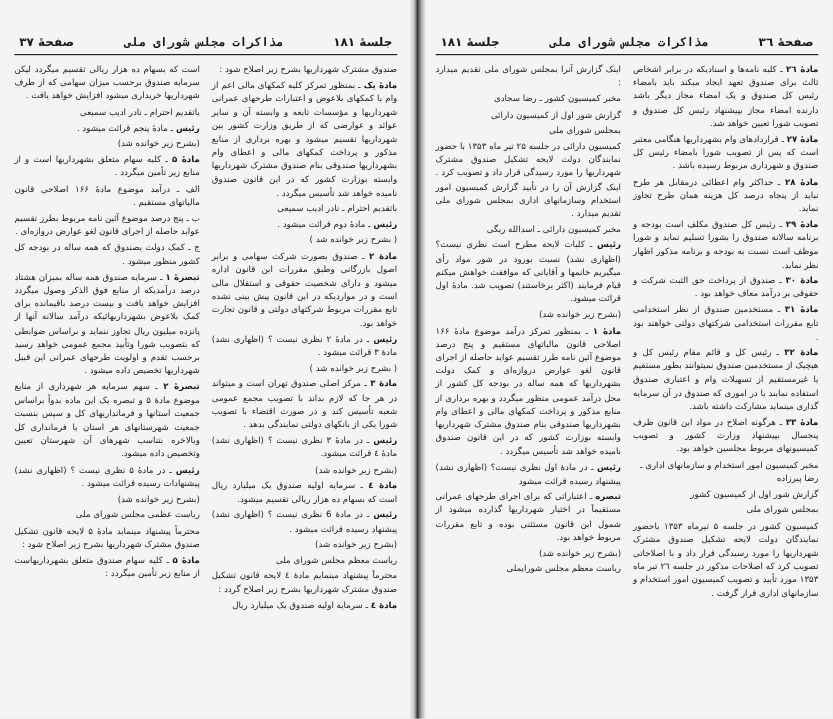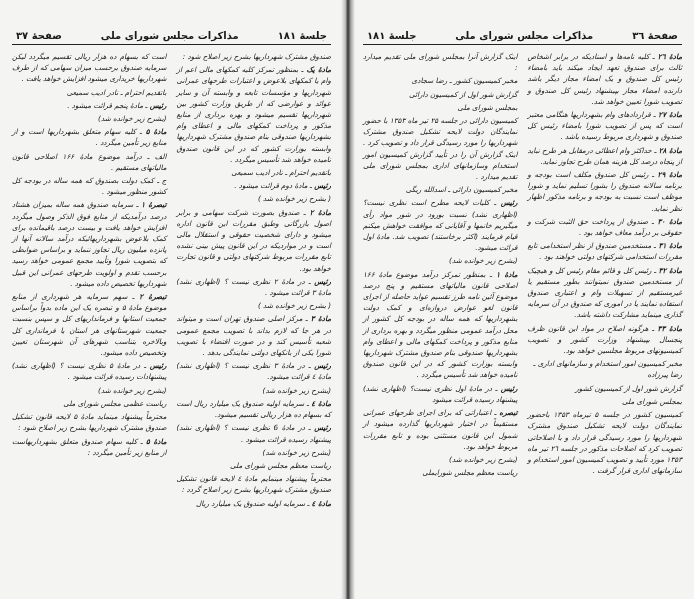--- a/index.html
+++ b/index.html
@@ -20,25 +20,25 @@
     .gutter {
       position: absolute; left: 341px; top: 0; width: 14px; height: 599px;
       background: linear-gradient(to right, #f4f4f2 0%, #bdbdbd 30%, #1e1e1e 50%, #9a9a9a 70%, #f4f4f2 100%);
       opacity: 0.9;
     }
     .header {
       display: flex; justify-content: space-between; align-items: baseline;
       direction: rtl; font-weight: bold; font-size: 10px;
       padding: 0 4px 3px 4px; border-bottom: 1.5px solid #222;
     }
-    .header .center { font-size: 10px; }
+    .header .center { font-size: 10px; font-family: Liberation Mono, monospace; }
     .cols { display: flex; direction: rtl; gap: 10px; margin-top: 6px; }
     .col {
       flex: 1; direction: rtl; text-align: justify;
-      font-size: 7.2px; line-height: 11.2px; font-style: italic;
+      font-size: 7.2px; line-height: 11.2px;
     }
     .col p { margin: 0 0 2px 0; }
     .col .b { font-weight: bold; }
     .col .c { text-align: right; }
   </style>
 </head>
 <body>
 
 <div class="spread">
 
@@ -68,20 +68,21 @@
           <p>محترماً پیشنهاد مینمایم مادهٔ ٤ لایحه قانون تشکیل صندوق مشترک شهرداریها بشرح زیر اصلاح گردد :</p>
           <p><span class="b">مادهٔ ٤</span><span> ـ سرمایه اولیه صندوق یک میلیارد ریال</span></p>
         </div>
       <div class="col">
           <p>است که بسهام ده هزار ریالی تقسیم میگردد لیکن سرمایه صندوق برحسب میزان سهامی که از طرف شهرداریها خریداری میشود افزایش خواهد یافت .</p>
           <p class="c">باتقدیم احترام ـ نادر ادیب سمیعی</p>
           <p><span class="b">رئیس</span><span> ـ مادهٔ پنجم قرائت میشود .</span></p>
           <p class="c">(بشرح زیر خوانده شد)</p>
           <p><span class="b">مادهٔ ۵</span><span> ـ کلیه سهام متعلق بشهرداریها است و از منابع زیر تأمین میگردد .</span></p>
           <p>الف ـ درآمد موضوع مادهٔ ۱۶۶ اصلاحی قانون مالیاتهای مستقیم .</p>
+          <p>ب ـ پنج درصد موضوع آئین نامه مربوط بطرز تقسیم عواید حاصله از اجرای قانون لغو عوارض دروازه‌ای .</p>
           <p>ج ـ کمک دولت بصندوق که همه ساله در بودجه کل کشور منظور میشود .</p>
           <p><span class="b">تبصرهٔ ۱</span><span> ـ سرمایه صندوق همه ساله بمیزان هشتاد درصد درآمدیکه از منابع فوق الذکر وصول میگردد افزایش خواهد یافت و بیست درصد باقیمانده برای کمک بلاعوض بشهرداریهائیکه درآمد سالانه آنها از پانزده میلیون ریال تجاوز ننماید و براساس ضوابطی که بتصویب شورا وتأیید مجمع عمومی خواهد رسید برحسب تقدم و اولویت طرحهای عمرانی این قبیل شهرداریها تخصیص داده میشود .</span></p>
           <p><span class="b">تبصرهٔ ۲</span><span> ـ سهم سرمایه هر شهرداری از منابع موضوع مادهٔ ۵ و تبصره یک این ماده بدواً براساس جمعیت استانها و فرمانداریهای کل و سپس بنسبت جمعیت شهرستانهای هر استان یا فرمانداری کل وبالاخره بتناسب شهرهای آن شهرستان تعیین وتخصیص داده میشود.</span></p>
           <p><span class="b">رئیس</span><span> ـ در مادهٔ ۵ نظری نیست ؟ (اظهاری نشد) پیشنهادات رسیده قرائت میشود .</span></p>
           <p class="c">(بشرح زیر خوانده شد)</p>
           <p class="c">ریاست عظمی مجلس شورای ملی</p>
           <p>محترماً پیشنهاد مینماید مادهٔ ۵ لایحه قانون تشکیل صندوق مشترک شهرداریها بشرح زیر اصلاح شود :</p>
           <p><span class="b">مادهٔ ۵</span><span> ـ کلیه سهام صندوق متعلق بشهرداریهاست از منابع زیر تأمین میگردد :</span></p>
         </div>
     </div>

